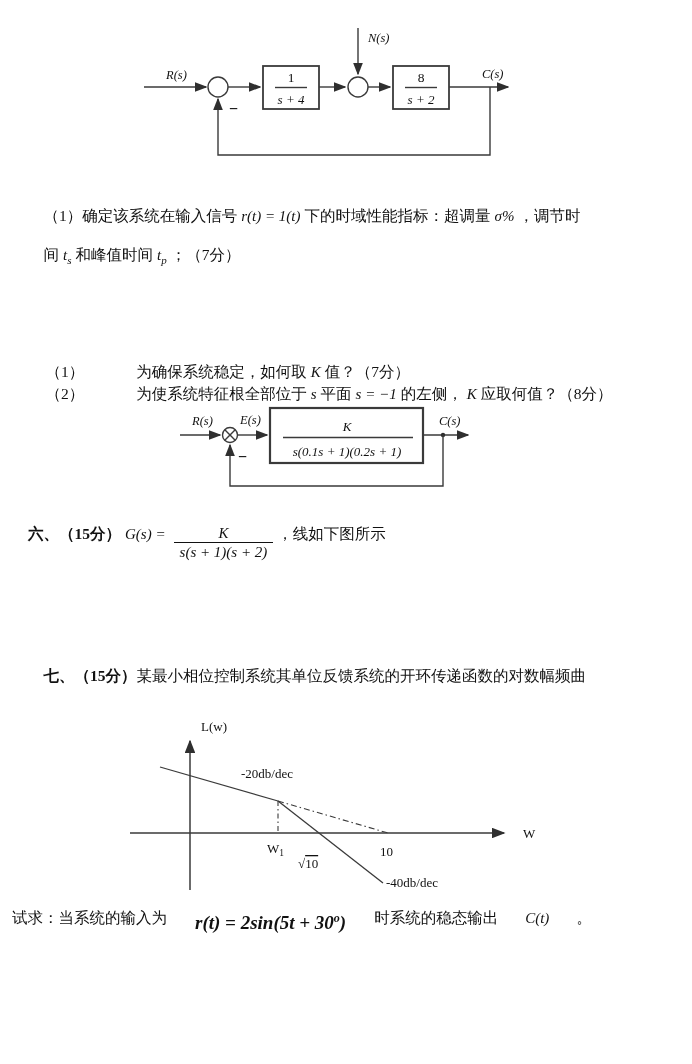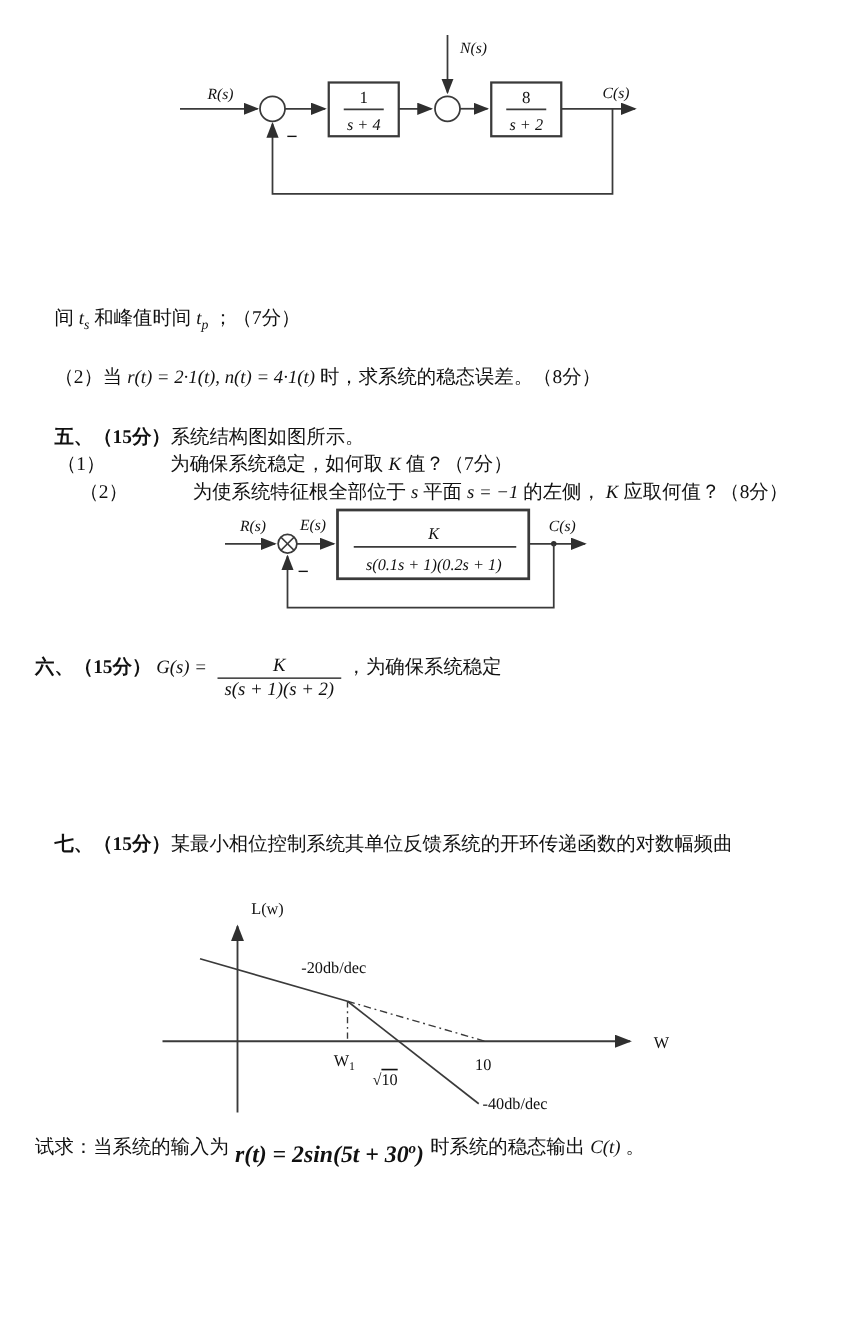--- a/index.html
+++ b/index.html
@@ -55,34 +55,31 @@
     <text class="dlabel" x="36" y="67">R(s)</text>
     <text class="dlabel" x="238" y="30">N(s)</text>
     <text class="dlabel" x="352" y="66">C(s)</text>
     <text class="dminus" x="99" y="102">−</text>
     <text class="dfrac" x="161" y="70" text-anchor="middle">1</text>
     <text class="dfraci" x="161" y="92" text-anchor="middle">s + 4</text>
     <text class="dfrac" x="291" y="70" text-anchor="middle">8</text>
     <text class="dfraci" x="291" y="92" text-anchor="middle">s + 2</text>
   </svg>
 
+  <div class="line" style="left:28px;top:186px;">
+    <span>（1）确定该系统在输入信号</span><span class="mi">r(t) = 1(t)</span><span>下的时域性能指标：超调量</span><span class="mi">σ%</span><span>，调节时</span>
+  </div>
   <div class="line" style="left:28px;top:225px;">
     <span>间</span><span class="mi"><span>t</span><sub>s</sub></span><span>和峰值时间</span><span class="mi"><span>t</span><sub>p</sub></span><span>；（7分）</span>
   </div>
-  <div class="line" style="left:28px;top:272px;">
-    <span>（2）当</span><span class="mi">r(t) = 2·1(t), n(t) = 4·1(t)</span><span>时，求系统的稳态误差。（8分）</span>
-  </div>
 
-  <div class="line" style="left:28px;top:320px;">
-    <span class="hb">五、（15分）</span><span>系统结构图如图所示。</span>
-  </div>
   <div class="line" style="left:30px;top:342px;">
     <span>（1）</span><span class="ind">为确保系统稳定，如何取</span><span class="mi">K</span><span>值？（7分）</span>
   </div>
-  <div class="line" style="left:48px;top:364px;text-align:right;">
+  <div class="line" style="left:30px;top:364px;text-align:right;">
     <span>（2）</span><span class="ind">为使系统特征根全部位于</span><span class="mi">s</span><span>平面</span><span class="mi">s = −1</span><span>的左侧，</span><span class="mi">K</span><span>应取何值？（8分）</span>
   </div>
 
   <svg style="left:150px;top:398px;" width="340" height="105" viewBox="0 0 340 105">
     <defs>
       <marker id="ar2" markerWidth="9" markerHeight="7" refX="8" refY="3.5" orient="auto">
         <path d="M0,0 L9,3.5 L0,7 Z" fill="#2f2f2f"></path>
       </marker>
     </defs>
     <g stroke="#3a3a3a" stroke-width="1.4" fill="none">
@@ -99,21 +96,21 @@
     </g>
     <text class="dlabel" x="42" y="27">R(s)</text>
     <text class="dlabel" x="90" y="26">E(s)</text>
     <text class="dlabel" x="289" y="27">C(s)</text>
     <text class="dminus" x="88" y="64">−</text>
     <text class="dfraci" x="197" y="33" text-anchor="middle" font-size="14">K</text>
     <text class="dfraci" x="197" y="58" text-anchor="middle">s(0.1s + 1)(0.2s + 1)</text>
   </svg>
 
   <div class="line row" style="left:28px;top:524px;height:52px;">
-    <span class="hb">六、（15分）</span><span class="mi">G(s) =</span><span class="frac"><span class="fnum">K</span><span class="fden">s(s + 1)(s + 2)</span></span><span>，为确保系统稳定</span>
+    <span class="hb">六、（15分）</span><span class="mi">G(s) =</span><span class="frac"><span class="fnum">K</span><span class="fden">s(s + 1)(s + 2)</span></span><span>，线如下图所示</span>
   </div>
 
   <div class="line" style="left:28px;top:646px;">
     <span class="hb">七、（15分）</span><span>某最小相位控制系统其单位反馈系统的开环传递函数的对数幅频曲</span>
   </div>
 
   <svg style="left:100px;top:705px;" width="480" height="200" viewBox="0 0 480 200">
     <defs>
       <marker id="ar3" markerWidth="9" markerHeight="7" refX="8" refY="3.5" orient="auto">
         <path d="M0,0 L9,3.5 L0,7 Z" fill="#2f2f2f"></path>
@@ -129,18 +126,18 @@
     </g>
     <text class="blabel" x="101" y="26" font-size="14">L(w)</text>
     <text class="blabel" x="423" y="133" font-size="14">W</text>
     <text class="blabel" x="141" y="73">-20db/dec</text>
     <text class="blabel" x="286" y="182">-40db/dec</text>
     <text class="blabel" x="167" y="148"><tspan>W</tspan><tspan dy="3" font-size="9.5">1</tspan></text>
     <text class="blabel" x="198" y="163"><tspan>√</tspan><tspan style="text-decoration:overline">10</tspan></text>
     <text class="blabel" x="280" y="151">10</text>
   </svg>
 
-  <div class="line row" style="left:28px;top:908px;height:36px;">
+  <div class="line row" style="left:12px;top:908px;height:36px;gap:23px;">
     <span>试求：当系统的输入为</span><span class="mbig"><span>r(t) = 2sin(5t + 30</span><sup>o</sup><span>)</span></span><span>时系统的稳态输出</span><span class="mi">C(t)</span><span>。</span>
   </div>
 
 
 </div>
 
 </body></html>

